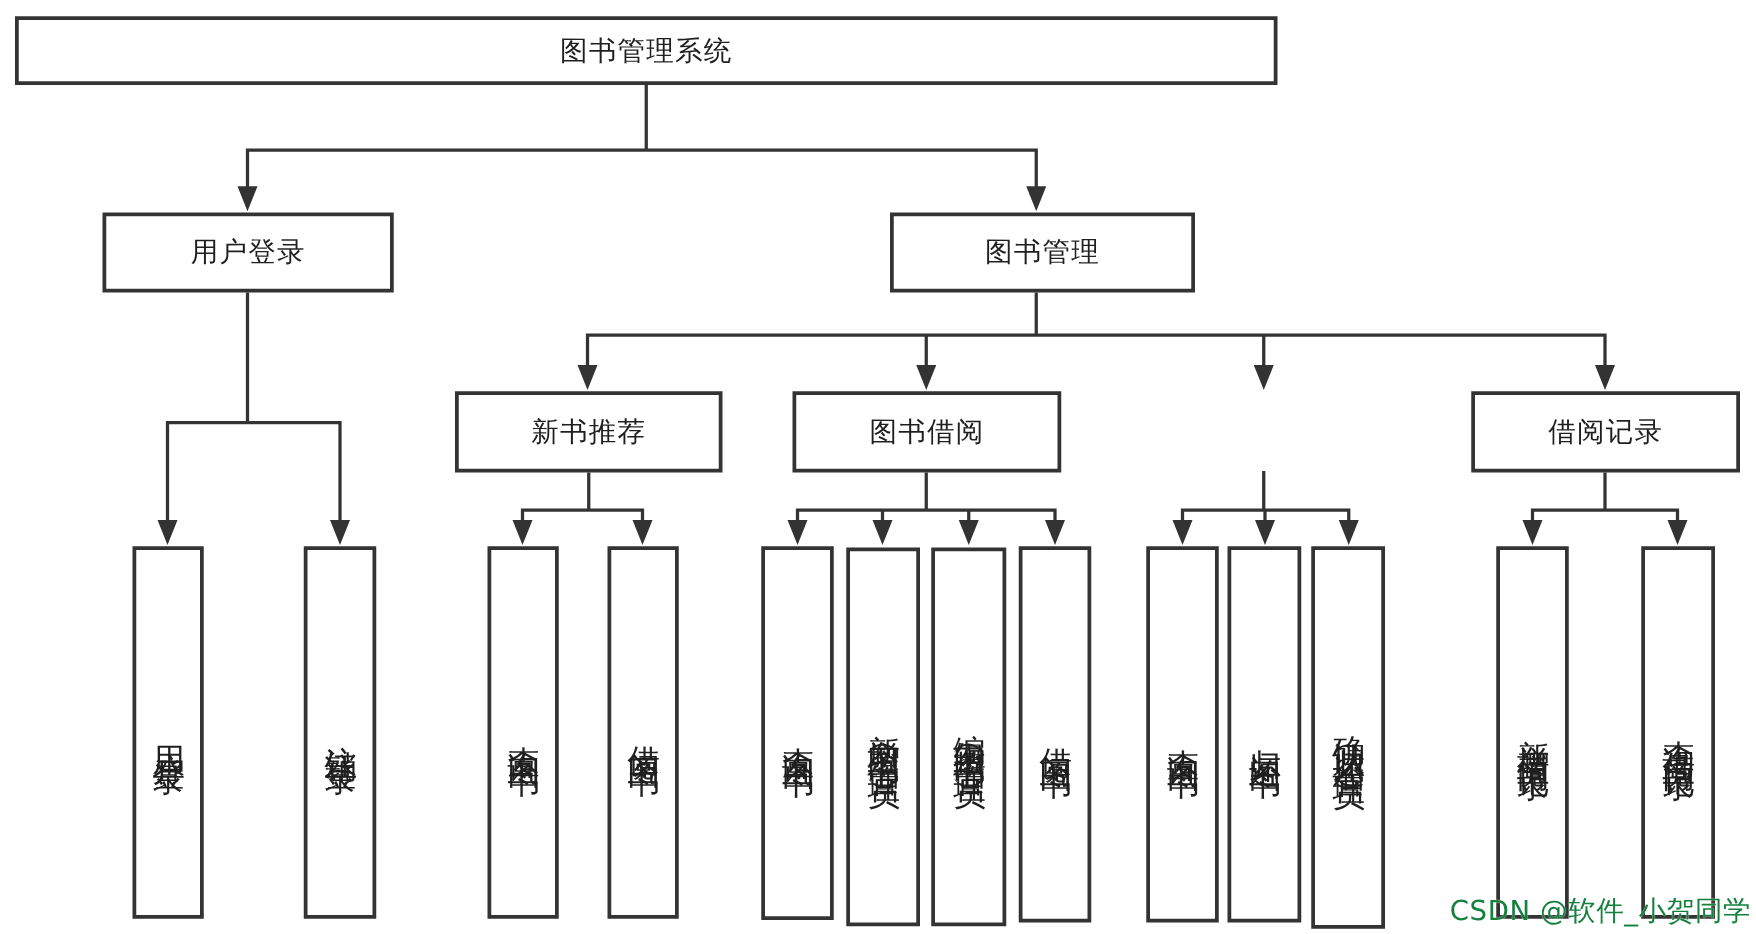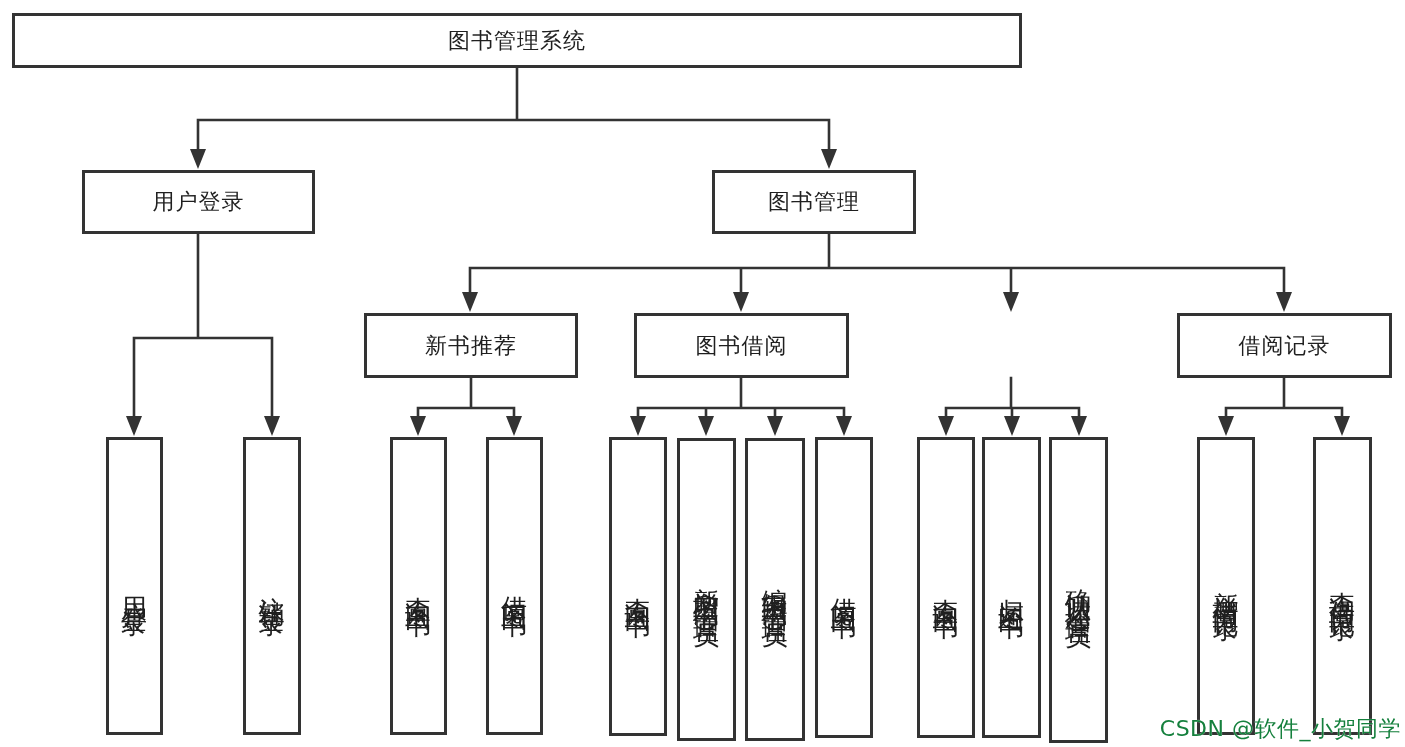--- a/index.html
+++ b/index.html
@@ -78,21 +78,21 @@
     </g>
   </svg>
 
   <div class="node" style="left:12px; top:13px; width:1010px; height:55px;">
     <span class="lbl">图书管理系统</span>
   </div>
 
   <div class="node" style="left:82px; top:170px; width:233px; height:64px;">
     <span class="lbl">用户登录</span>
   </div>
-  <div class="node" style="left:712px; top:170px; width:204px; height:64px;">
+  <div class="node" style="left:712px; top:170px; width:244px; height:64px;">
     <span class="lbl">图书管理</span>
   </div>
 
   <div class="node" style="left:634px; top:313px; width:215px; height:65px;">
     <span class="lbl">图书借阅</span>
   </div>
   <div class="node" style="left:364px; top:313px; width:214px; height:65px;">
     <span class="lbl">新书推荐</span>
   </div>
   <div class="node" style="left:1177px; top:313px; width:215px; height:65px;">

